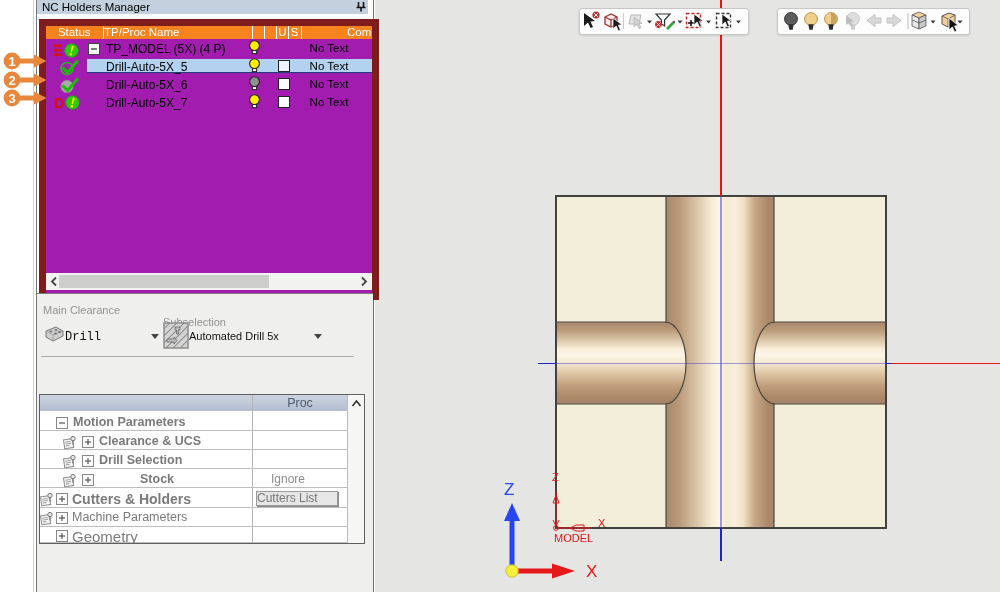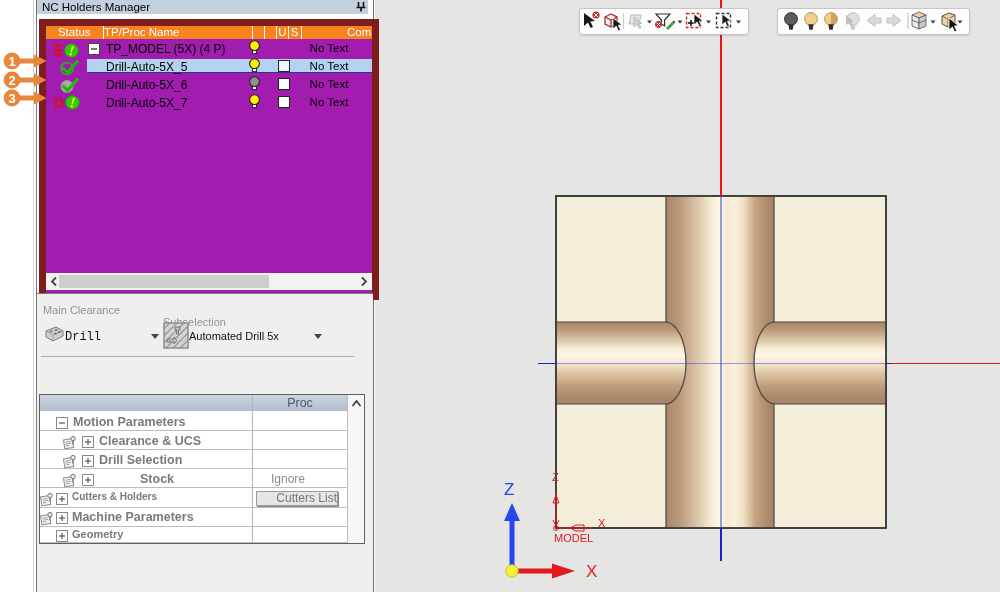--- a/index.html
+++ b/index.html
@@ -411,46 +411,46 @@
           <line x1="2.5" y1="10.5" x2="6" y2="10.5" stroke="#9a9a9a"></line>
         </g>
         <circle cx="10" cy="3.6" r="2.2" fill="#e8e8e8" stroke="#777"></circle>
         <line x1="10" y1="5.8" x2="10" y2="9.5" stroke="#777" stroke-width="1.2"></line>
       </svg>
     <svg class="abs" style="left:16px;top:98px;" width="12" height="12" viewBox="0 0 12 12">
         <rect x="0.5" y="0.5" width="11" height="11" fill="#fff" stroke="#888"></rect>
         <line x1="3" y1="6" x2="9" y2="6" stroke="#555" stroke-width="1.2"></line>
         <line x1="6" y1="3" x2="6" y2="9" stroke="#555" stroke-width="1.2"></line>
       </svg>
-    <div class="abs" style="left:32px;top:96px;font-size:10px;font-weight:bold;color:#7a7a7a;">Cutters &amp; Holders</div>
-    <div class="abs" style="left:216px;top:96px;width:80px;height:13px;background:#e6e6e6;border:1px solid #999;box-shadow:1px 1px 0 #8a8a8a;font-size:12px;color:#777;text-align:right;line-height:13px;">Cutters List</div>
+    <div class="abs" style="left:32px;top:96px;font-size:14px;font-weight:bold;color:#7a7a7a;">Cutters &amp; Holders</div>
+    <div class="abs" style="left:216px;top:96px;width:80px;height:13px;background:#e6e6e6;border:1px solid #999;box-shadow:1px 1px 0 #8a8a8a;font-size:12px;color:#777;text-align:left;line-height:13px;">Cutters List</div>
 
     <svg class="abs" style="left:0px;top:116px;" width="14" height="15" viewBox="0 0 14 15">
         <g transform="rotate(-8 7 8)">
           <rect x="1" y="4" width="9" height="9" fill="#f4f4f4" stroke="#8a8a8a"></rect>
           <line x1="2.5" y1="6.5" x2="8" y2="6.5" stroke="#9a9a9a"></line>
           <line x1="2.5" y1="8.5" x2="8" y2="8.5" stroke="#9a9a9a"></line>
           <line x1="2.5" y1="10.5" x2="6" y2="10.5" stroke="#9a9a9a"></line>
         </g>
         <circle cx="10" cy="3.6" r="2.2" fill="#e8e8e8" stroke="#777"></circle>
         <line x1="10" y1="5.8" x2="10" y2="9.5" stroke="#777" stroke-width="1.2"></line>
       </svg>
     <svg class="abs" style="left:16px;top:117px;" width="12" height="12" viewBox="0 0 12 12">
         <rect x="0.5" y="0.5" width="11" height="11" fill="#fff" stroke="#888"></rect>
         <line x1="3" y1="6" x2="9" y2="6" stroke="#555" stroke-width="1.2"></line>
         <line x1="6" y1="3" x2="6" y2="9" stroke="#555" stroke-width="1.2"></line>
       </svg>
-    <div class="abs" style="left:32px;top:115px;font-size:12.5px;font-weight:bold;color:#7a7a7a;">Machine Parameters</div>
+    <div class="abs" style="left:32px;top:115px;font-size:12.5px;font-weight:normal;color:#7a7a7a;">Machine Parameters</div>
 
     <svg class="abs" style="left:16px;top:135px;" width="12" height="12" viewBox="0 0 12 12">
         <rect x="0.5" y="0.5" width="11" height="11" fill="#fff" stroke="#888"></rect>
         <line x1="3" y1="6" x2="9" y2="6" stroke="#555" stroke-width="1.2"></line>
         <line x1="6" y1="3" x2="6" y2="9" stroke="#555" stroke-width="1.2"></line>
       </svg>
-    <div class="abs" style="left:32px;top:133px;font-size:11px;font-weight:bold;color:#7a7a7a;">Geometry</div>
+    <div class="abs" style="left:32px;top:133px;font-size:15px;font-weight:normal;color:#7a7a7a;">Geometry</div>
   </div>
 
   <div class="abs" style="left:38px;top:544px;width:334px;height:48px;background:#efefee;"></div>
 
   <svg class="abs" style="left:2px;top:51px;" width="44" height="20" viewBox="0 0 44 20">
     <path d="M17 7.5 L32 7.5 L32 3.5 L44.5 10 L32 16.5 L32 12.5 L17 12.5 Z" fill="#e8873c"></path>
     <circle cx="10" cy="10" r="8.4" fill="#e8873c"></circle>
     <text x="10" y="14.5" text-anchor="middle" font-size="13" font-weight="bold" fill="#fff">1</text>
   </svg>
   <svg class="abs" style="left:2px;top:70px;" width="44" height="20" viewBox="0 0 44 20">

